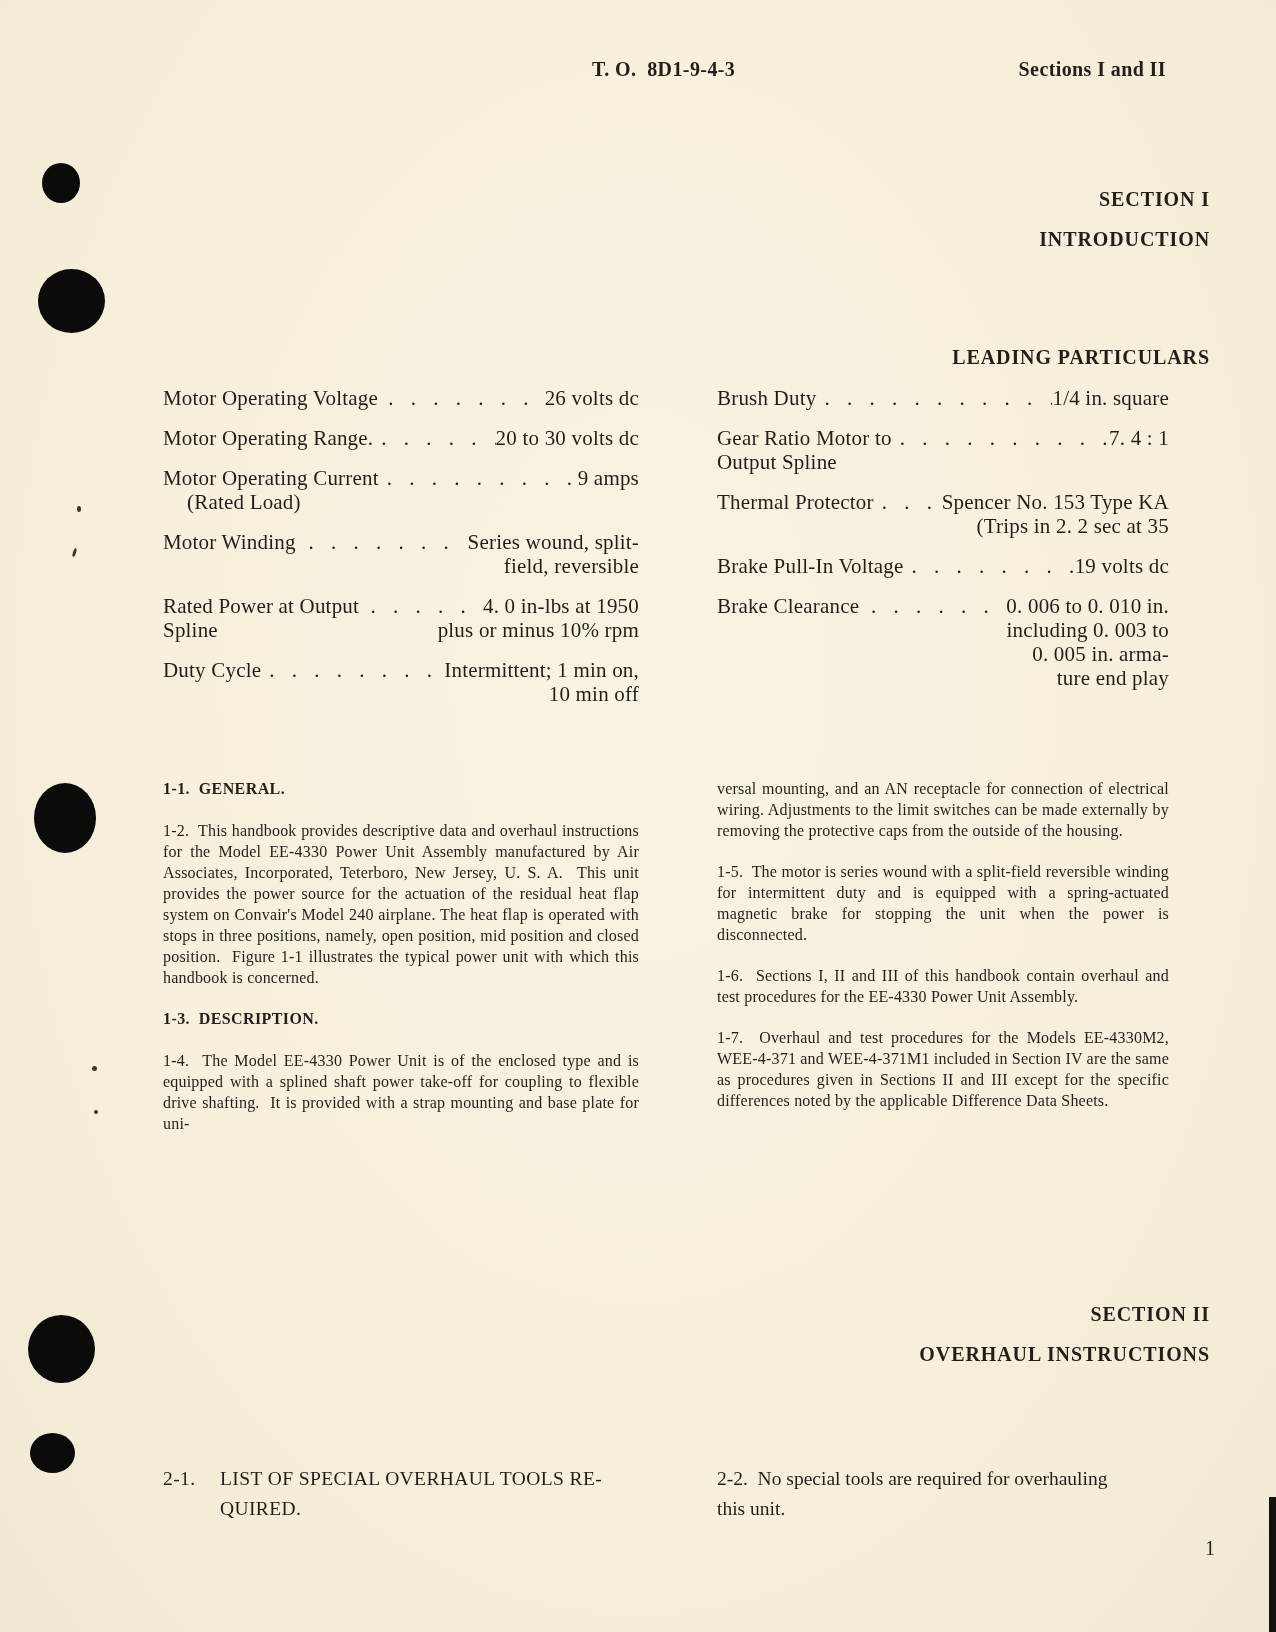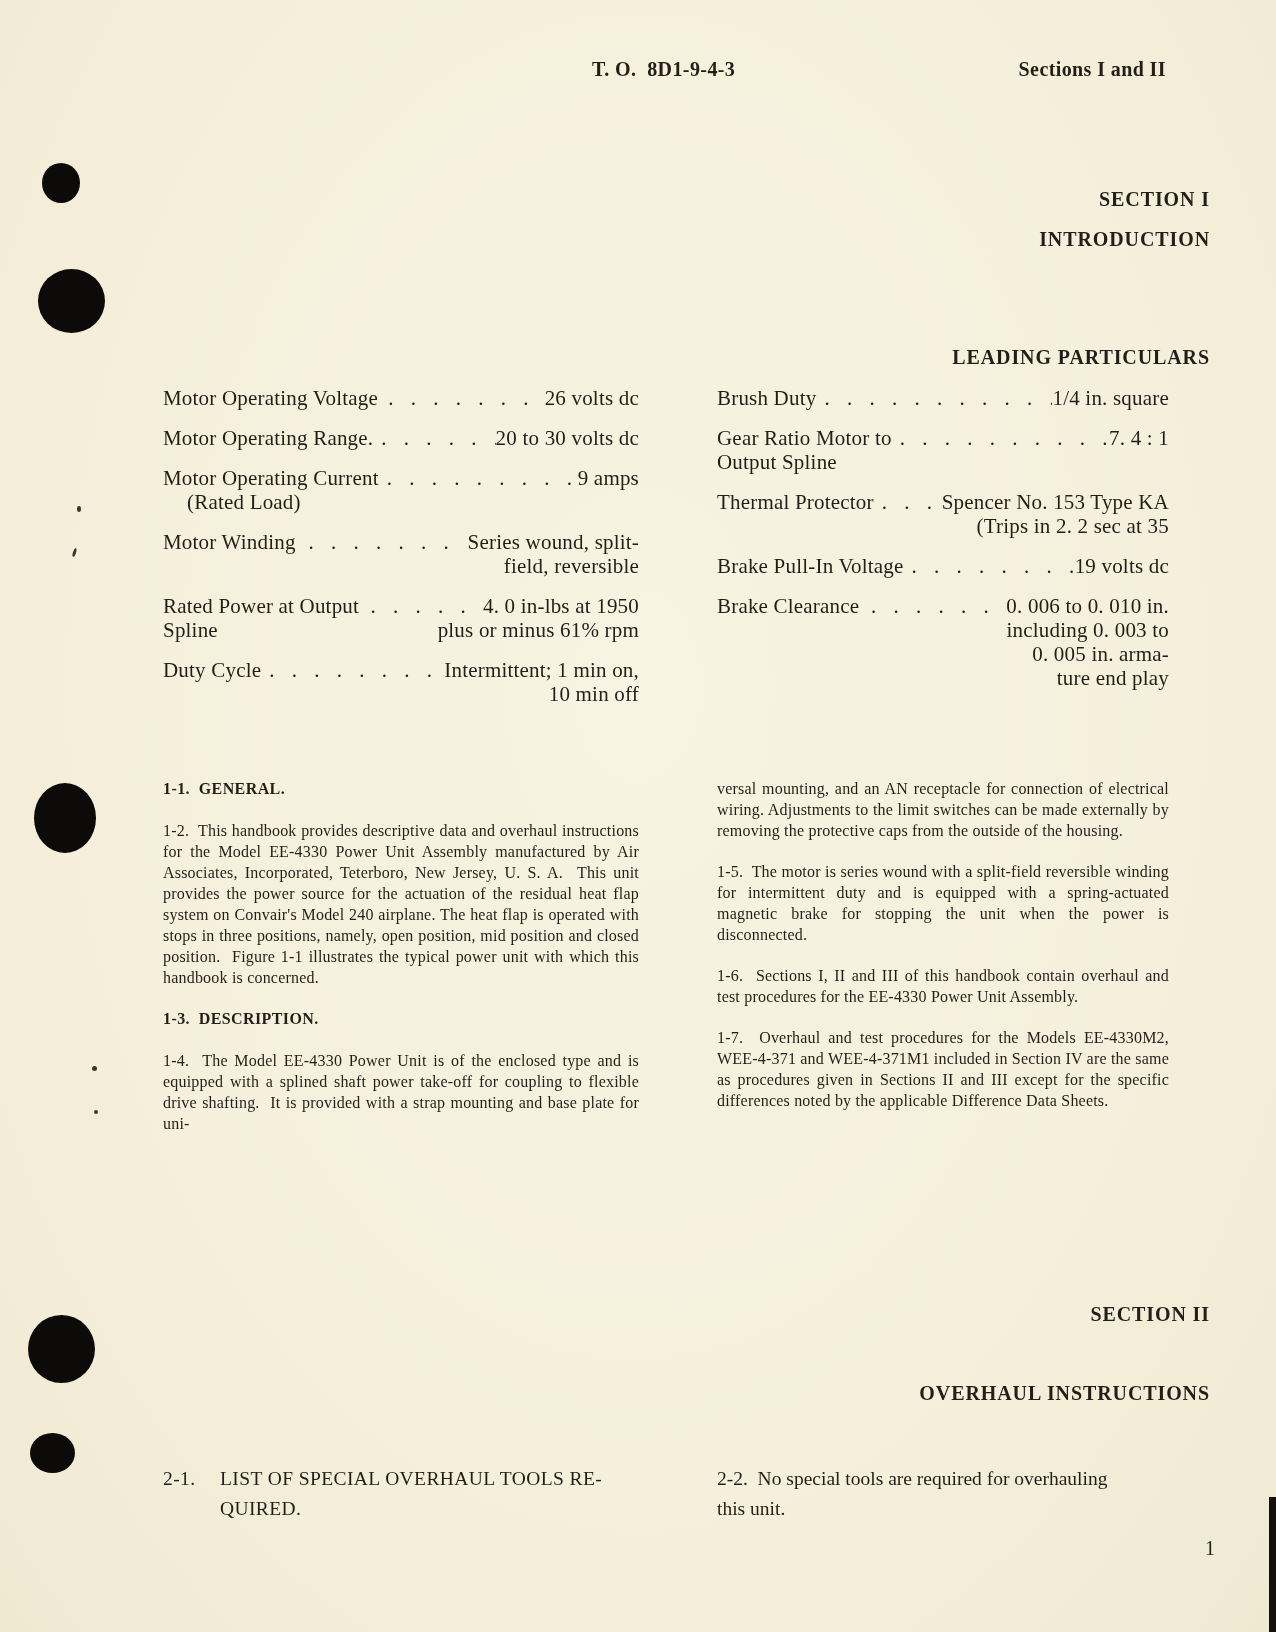--- a/index.html
+++ b/index.html
@@ -28,21 +28,21 @@
   .hdr { position:absolute; top:58px; font-size:20px; font-weight:bold; letter-spacing:.4px; }
   .hdr-left  { left:592px; }
   .hdr-right { right:110px; }
 
   .chead { position:absolute; left:170px; width:1040px; text-align:right;
            font-weight:bold; font-size:20px; letter-spacing:.9px; }
   .sec1-title { top:188px; }
   .sec1-sub   { top:228px; }
   .lp-title   { top:346px; }
   .sec2-title { top:1303px; }
-  .sec2-sub   { top:1343px;margin-top:39px; }
+  .sec2-sub   { top:1343px; }
 
   
   .lp-col { position:absolute; top:386px; font-size:21px; line-height:24px; letter-spacing:.2px; }
   .lp-left  { left:163px; width:476px; }
   .lp-right { left:717px; width:452px; }
   .lp-entry { margin-bottom:16px; }
   .lp-row   { display:flex; align-items:baseline; }
   .lp-label { white-space:nowrap; }
   .lp-dots  { flex:1 1 0; min-width:0; overflow:hidden; white-space:nowrap;
               text-align:center; letter-spacing:6px; padding:0 8px; }
@@ -133,21 +133,21 @@
     </div>
 
     <div class="lp-entry">
       <div class="lp-row">
         <span class="lp-label">Rated Power at Output</span>
         <span class="lp-dots">. . . . .</span>
         <span class="lp-value">4. 0 in-lbs at 1950</span>
       </div>
       <div class="lp-row lp-cont">
         <span class="lp-sublabel">Spline</span>
-        <span class="lp-value">plus or minus 61% rpm</span>
+        <span class="lp-value">plus or minus 10% rpm</span>
       </div>
     </div>
 
     <div class="lp-entry">
       <div class="lp-row">
         <span class="lp-label">Duty Cycle</span>
         <span class="lp-dots">. . . . . . . .</span>
         <span class="lp-value">Intermittent; 1 min on,</span>
       </div>
       <div class="lp-row lp-cont">

